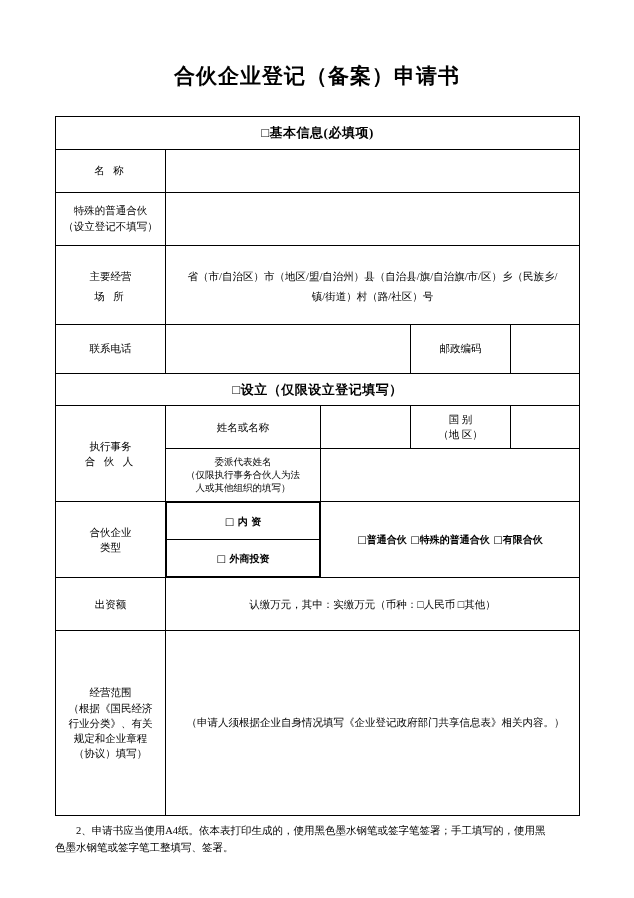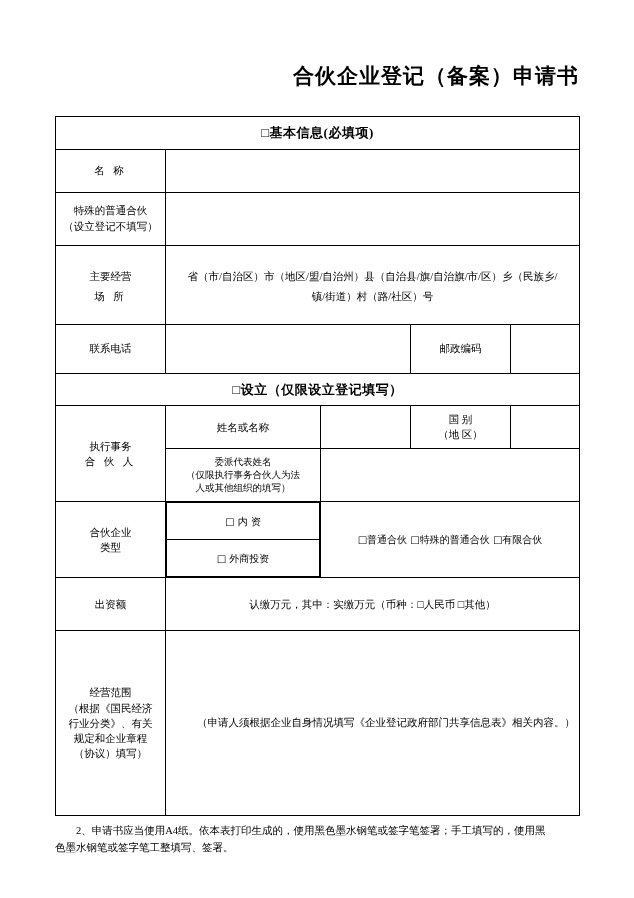--- a/index.html
+++ b/index.html
@@ -15,21 +15,21 @@
     position: relative;
   }
   .page {
     width: 634px;
     height: 898px;
     box-sizing: border-box;
     padding: 0 55px;
     position: relative;
   }
   .doc-title {
-    text-align: right;
+    text-align: center;
     font-size: 21px;
     font-weight: bold;
     letter-spacing: 1px;
     margin-top: 62px;
     margin-bottom: 26px;
     font-family: "Liberation Serif", "DejaVu Serif", serif;
   }
   table.form {
     width: 524px;
     border-collapse: collapse;
@@ -69,32 +69,33 @@
     line-height: 1.9;
     font-size: 10.5px;
     padding-top: 10px !important;
   }
   .tall-40 { height: 40px; }
   .tall-30 { height: 30px; }
   .tall-36 { height: 36px; }
   .tall-48 { height: 48px; }
   .scope-cell { height: 172px; position: relative; vertical-align: bottom; }
   .scope-note {
-    text-align: right;
+    text-align: center;
     font-size: 10.5px;
     padding-left: 6px;
     padding-bottom: 2px;
   }
   .sub-label {
     font-size: 9.5px;
     line-height: 1.35;
   }
   .checkbox {
     font-family: "DejaVu Sans", sans-serif;
     font-size: 10px;
+    font-weight: bold;
   }
   .notes {
     width: 524px;
     margin-top: 7px;
     font-size: 10.5px;
     line-height: 1.55;
     text-align: justify;
   }
   .notes p { margin: 0; }
   .notes .indent { text-indent: 2em; }

